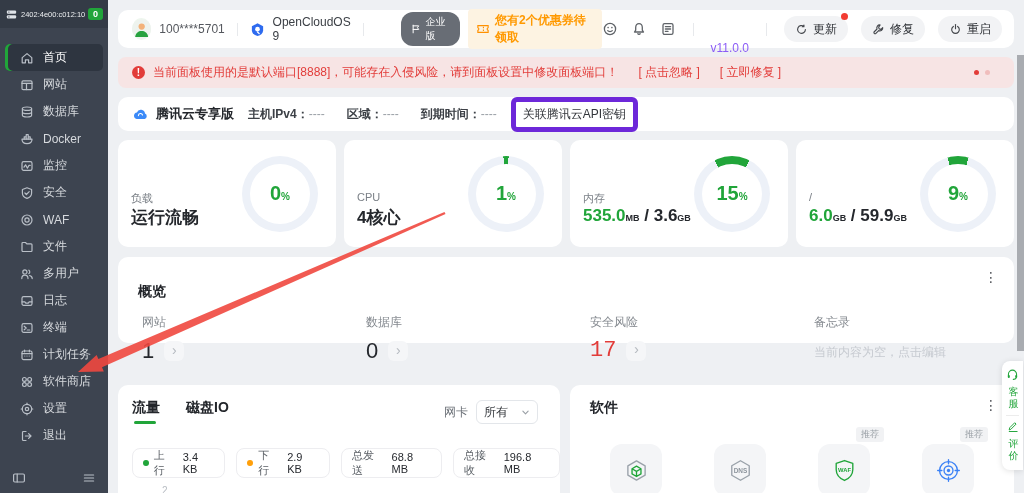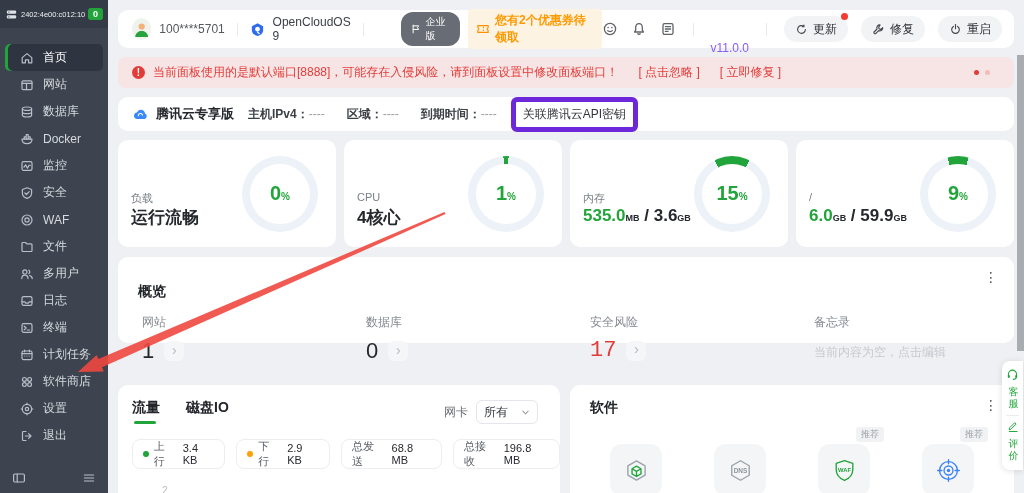--- a/index.html
+++ b/index.html
@@ -80,21 +80,21 @@
     justify-content:center; color:#b5bac0; font-size:14px; cursor:pointer; line-height:1; padding-bottom:2px; }
   .ov-placeholder { margin-top:13px; color:#c6cad0; font-size:12px; }
 
   #traffic { left:10px; top:385px; width:442px; height:140px; padding:14px 0 0 14px; }
   .tabs { display:flex; gap:26px; align-items:center; }
   .tab { font-size:14px; font-weight:bold; color:#23262b; cursor:pointer; position:relative; padding-bottom:7px; }
   .tab.active::after { content:""; position:absolute; left:2px; bottom:0; width:22px; height:3px; border-radius:2px; background:#21a53a; }
   .nic { position:absolute; right:22px; top:15px; display:flex; align-items:center; gap:8px; color:#6a6f76; }
   .select { border:1px solid #e3e6ea; border-radius:6px; width:62px; height:24px; display:flex; align-items:center;
     justify-content:space-between; padding:0 7px; color:#33363b; cursor:pointer; background:#fff; }
-  .pills { display:flex; gap:11px; margin-top:15px; }
+  .pills { display:flex; gap:11px; margin-top:24px; }
   .pill { border:1px solid #ededf0; border-radius:8px; height:30px; min-width:89px; display:flex; align-items:center;
     justify-content:space-between; padding:0 10px; }
   .pill-label { display:flex; align-items:center; gap:5px; color:#5b6066; font-size:11px; }
   .dot { width:6px; height:6px; border-radius:50%; }
   .pill-val { color:#26292e; font-size:11px; margin-left:8px; }
   .axis-tick { position:absolute; left:44px; top:100px; color:#b8bdc3; font-size:10px; }
 
   #software { left:462px; top:385px; width:444px; height:140px; padding-top:14px; }
   .apps { display:flex; margin-top:27px; padding:0 14px; }
   .app { flex:1; display:flex; flex-direction:column; align-items:center; position:relative; }

